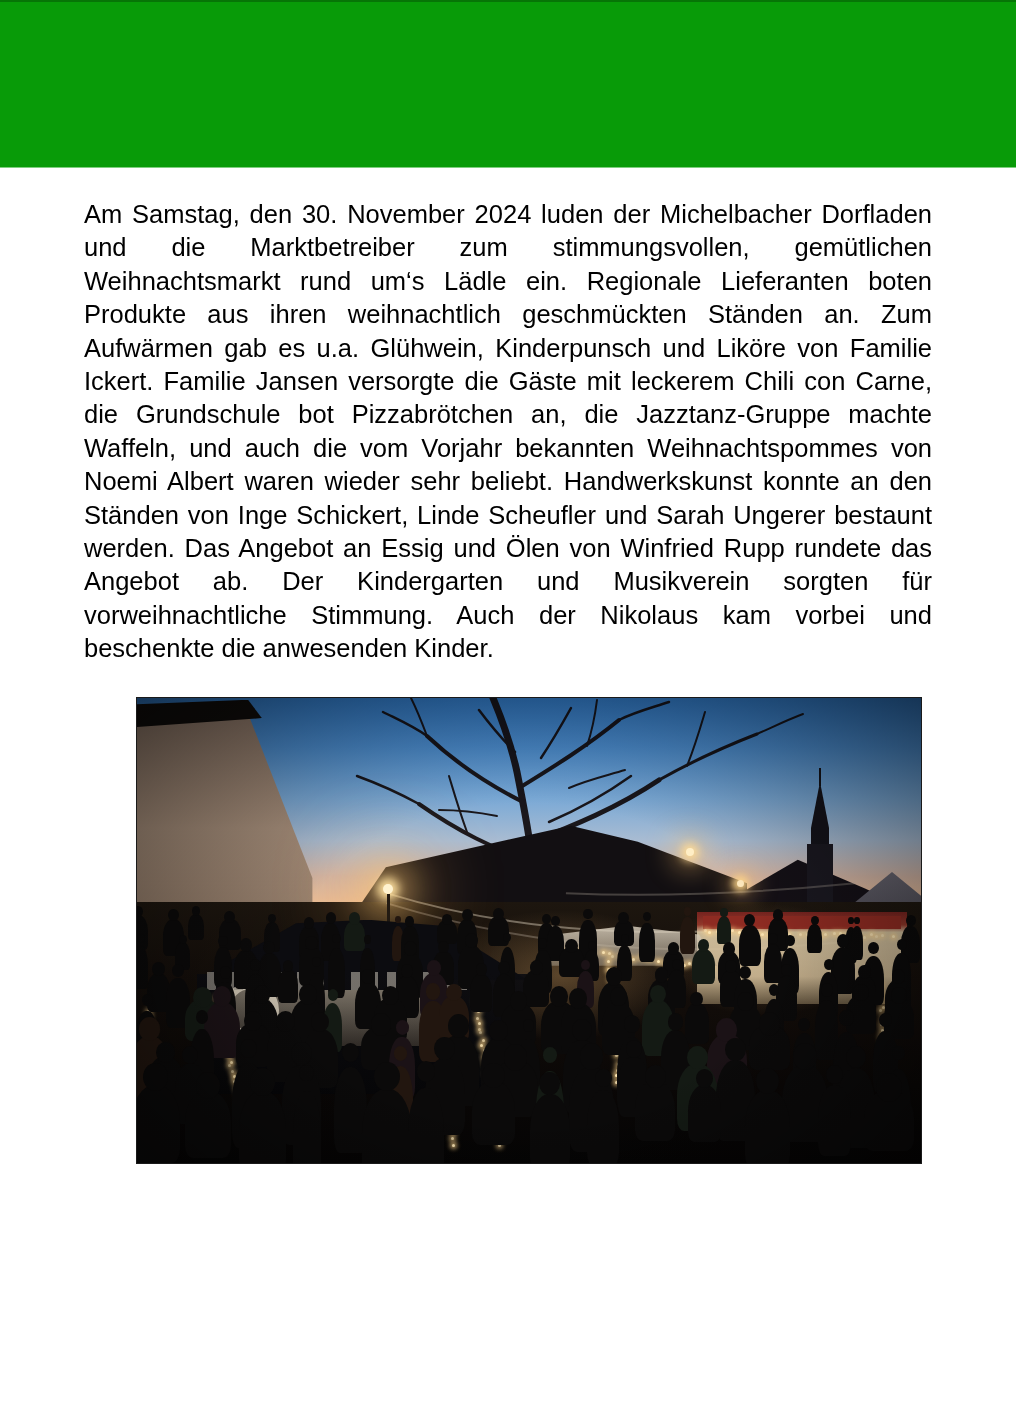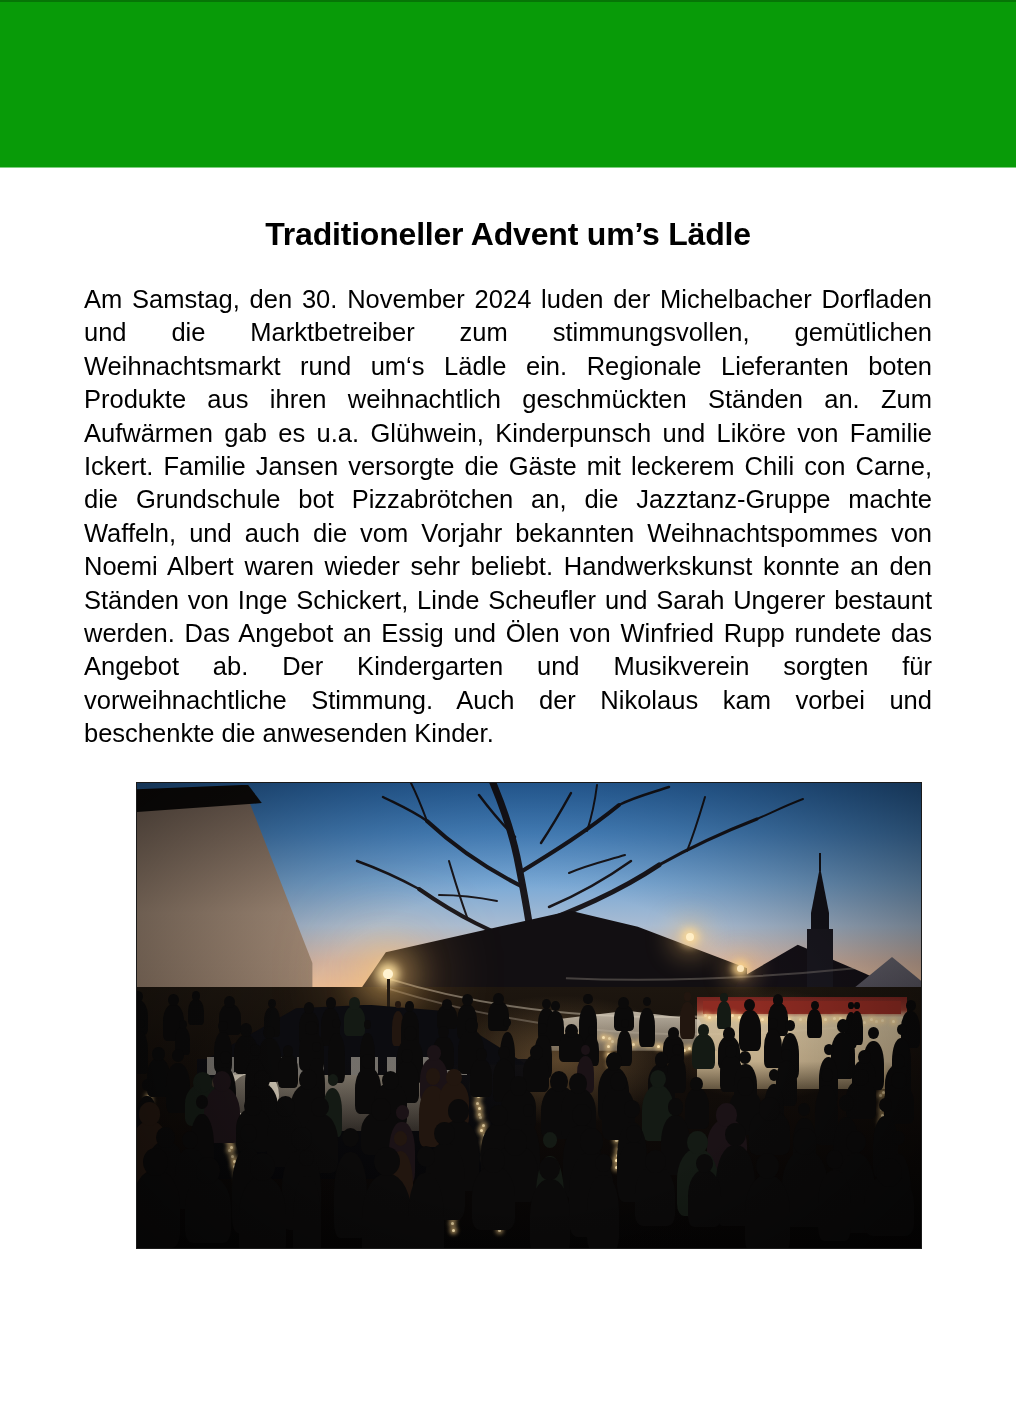--- a/index.html
+++ b/index.html
@@ -341,21 +341,20 @@
 </style>
 </head>
 <body>
 
 <div class="banner"></div>
 
 <div class="page">
 
   <div class="article">
 
-    <h1 class="article-title">Traditioneller Advent um’s Lädle</h1>
 
     <p class="article-body">Am Samstag, den 30. November 2024 luden der Michelbacher Dorfladen und die Marktbetreiber zum stimmungsvollen, gemütlichen Weihnachtsmarkt rund um‘s Lädle ein. Regionale Lieferanten boten Produkte aus ihren weihnachtlich geschmückten Ständen an. Zum Aufwärmen gab es u.a. Glühwein, Kinderpunsch und Liköre von Familie Ickert. Familie Jansen versorgte die Gäste mit leckerem Chili con Carne, die Grundschule bot Pizzabrötchen an, die Jazztanz-Gruppe machte Waffeln, und auch die vom Vorjahr bekannten Weihnachtspommes von Noemi Albert waren wieder sehr beliebt. Handwerkskunst konnte an den Ständen von Inge Schickert, Linde Scheufler und Sarah Ungerer bestaunt werden. Das Angebot an Essig und Ölen von Winfried Rupp rundete das Angebot ab. Der Kindergarten und Musikverein sorgten für vorweihnachtliche Stimmung. Auch der Nikolaus kam vorbei und beschenkte die anwesenden Kinder.</p>
 
     <div class="photo-wrap">
       <div class="photo">
 
         <div class="sky"></div>
 
         <svg class="branches" viewBox="0 0 520 250" preserveAspectRatio="none">
           <g stroke="#140f12" fill="none" stroke-linecap="round">

